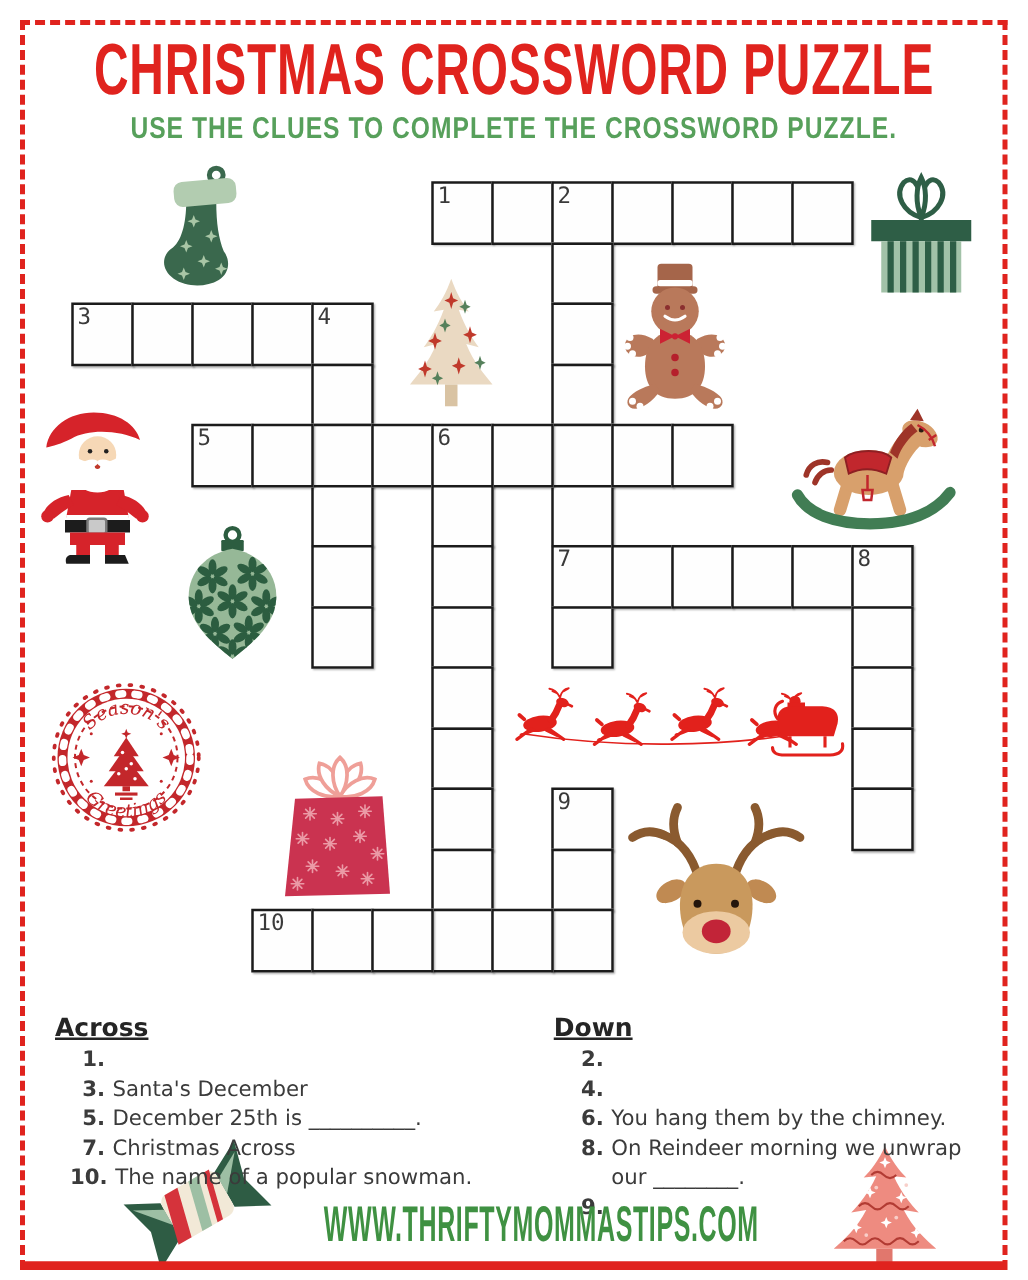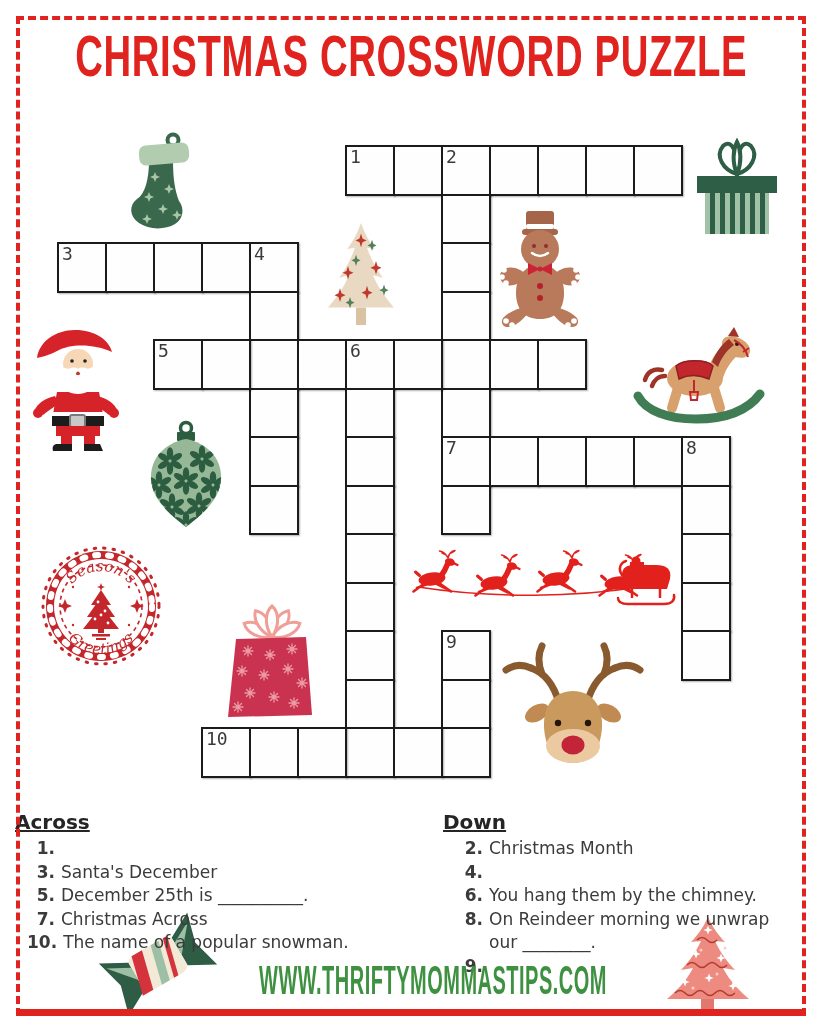--- a/index.html
+++ b/index.html
@@ -15,21 +15,21 @@
         color:#57a05b;transform:scaleX(.82);white-space:nowrap;letter-spacing:1px;}
   .footer-wrap{position:absolute;top:958px;left:45px;right:0;display:flex;justify-content:center;z-index:4;}
   .footer-wrap span{font-family:"Liberation Sans",sans-serif;font-weight:bold;font-size:40px;
         color:#3f9142;transform:scaleX(.50);white-space:nowrap;letter-spacing:1px;}
   .grid{position:absolute;inset:0;z-index:2;}
   .cell{position:absolute;width:50px;height:50.5px;box-sizing:border-box;background:#fefefe;
         border:2px solid #1b1b1b;box-shadow:1px 1px 1.5px rgba(0,0,0,.3);}
   .cell-num{position:absolute;font-family:"DejaVu Sans Mono",monospace;font-size:18px;
         color:#3a3a3a;z-index:3;line-height:1;}
   .clues{position:absolute;z-index:4;color:#3b3b3b;}
-  .clues-across{left:15px;top:810px;width:390px;}
+  .clues-across{left:44px;top:810px;width:390px;}
   .clues-down{left:443px;top:810px;width:352px;}
   .clue-head{font-size:20px;font-weight:bold;text-decoration:underline;color:#252525;margin-bottom:3px;}
   .clue{display:flex;font-size:17px;line-height:23.5px;}
   .clue-num{font-weight:bold;min-width:28px;text-align:right;margin-right:6px;flex:none;padding-left:12px;box-sizing:content-box;}
   .clue-text{flex:1;}
   .deco{position:absolute;z-index:1;}
   .deco svg{overflow:visible;display:block;}
   .d-stocking{left:123px;top:131px}.d-gift-green{left:693px;top:124px}
   .d-tree-cream{left:320px;top:218px}.d-gingerbread{left:498px;top:209px}
   .d-santa{left:25px;top:320px}.d-horse{left:632px;top:316px}
@@ -39,20 +39,23 @@
   .d-pinktree{left:649px;top:914px}
 </style>
 </head>
 <body>
 
 <div class="page">
   <div class="frame"></div>
 
   <div class="title-wrap">
     <span>CHRISTMAS CROSSWORD PUZZLE</span>
+  </div>
+  <div class="subtitle-wrap">
+    <span>USE THE CLUES TO COMPLETE THE CROSSWORD PUZZLE.</span>
   </div>
 
   <div class="deco d-stocking">
     <svg width="80" height="104" viewBox="0 0 80 104">
       <circle cx="50" cy="9" r="5.5" fill="none" stroke="#3a684d" stroke-width="4"></circle>
       <path d="M26,30 L50,30 C50,48 52,60 56,70 C62,78 60,88 52,93 C42,99 26,99 16,92 C6,85 6,74 14,68 C22,63 26,48 26,30 Z" fill="#3a684d"></path>
       <g fill="#a9c6a6">
         <path transform="translate(32,46)" d="M0,-5 L1.4,-1.4 L5,0 L1.4,1.4 L0,5 L-1.4,1.4 L-5,0 L-1.4,-1.4 Z"></path>
         <path transform="translate(46,58)" d="M0,-5 L1.4,-1.4 L5,0 L1.4,1.4 L0,5 L-1.4,1.4 L-5,0 L-1.4,-1.4 Z"></path>
         <path transform="translate(26,66)" d="M0,-5 L1.4,-1.4 L5,0 L1.4,1.4 L0,5 L-1.4,1.4 L-5,0 L-1.4,-1.4 Z"></path>
@@ -461,21 +464,20 @@
           <span class="clue-num">10.</span>
           <span class="clue-text">The name of a popular snowman.</span>
         </div>
       </div>
   </div>
   <div class="clues clues-down">
     <div class="clue-head">Down</div>
     <div>
         <div class="clue">
           <span class="clue-num">2.</span>
-          <span class="clue-text">Christmas Month</span>
         </div>
         <div class="clue">
           <span class="clue-num">4.</span>
         </div>
         <div class="clue">
           <span class="clue-num">6.</span>
           <span class="clue-text">You hang them by the chimney.</span>
         </div>
         <div class="clue">
           <span class="clue-num">8.</span>

